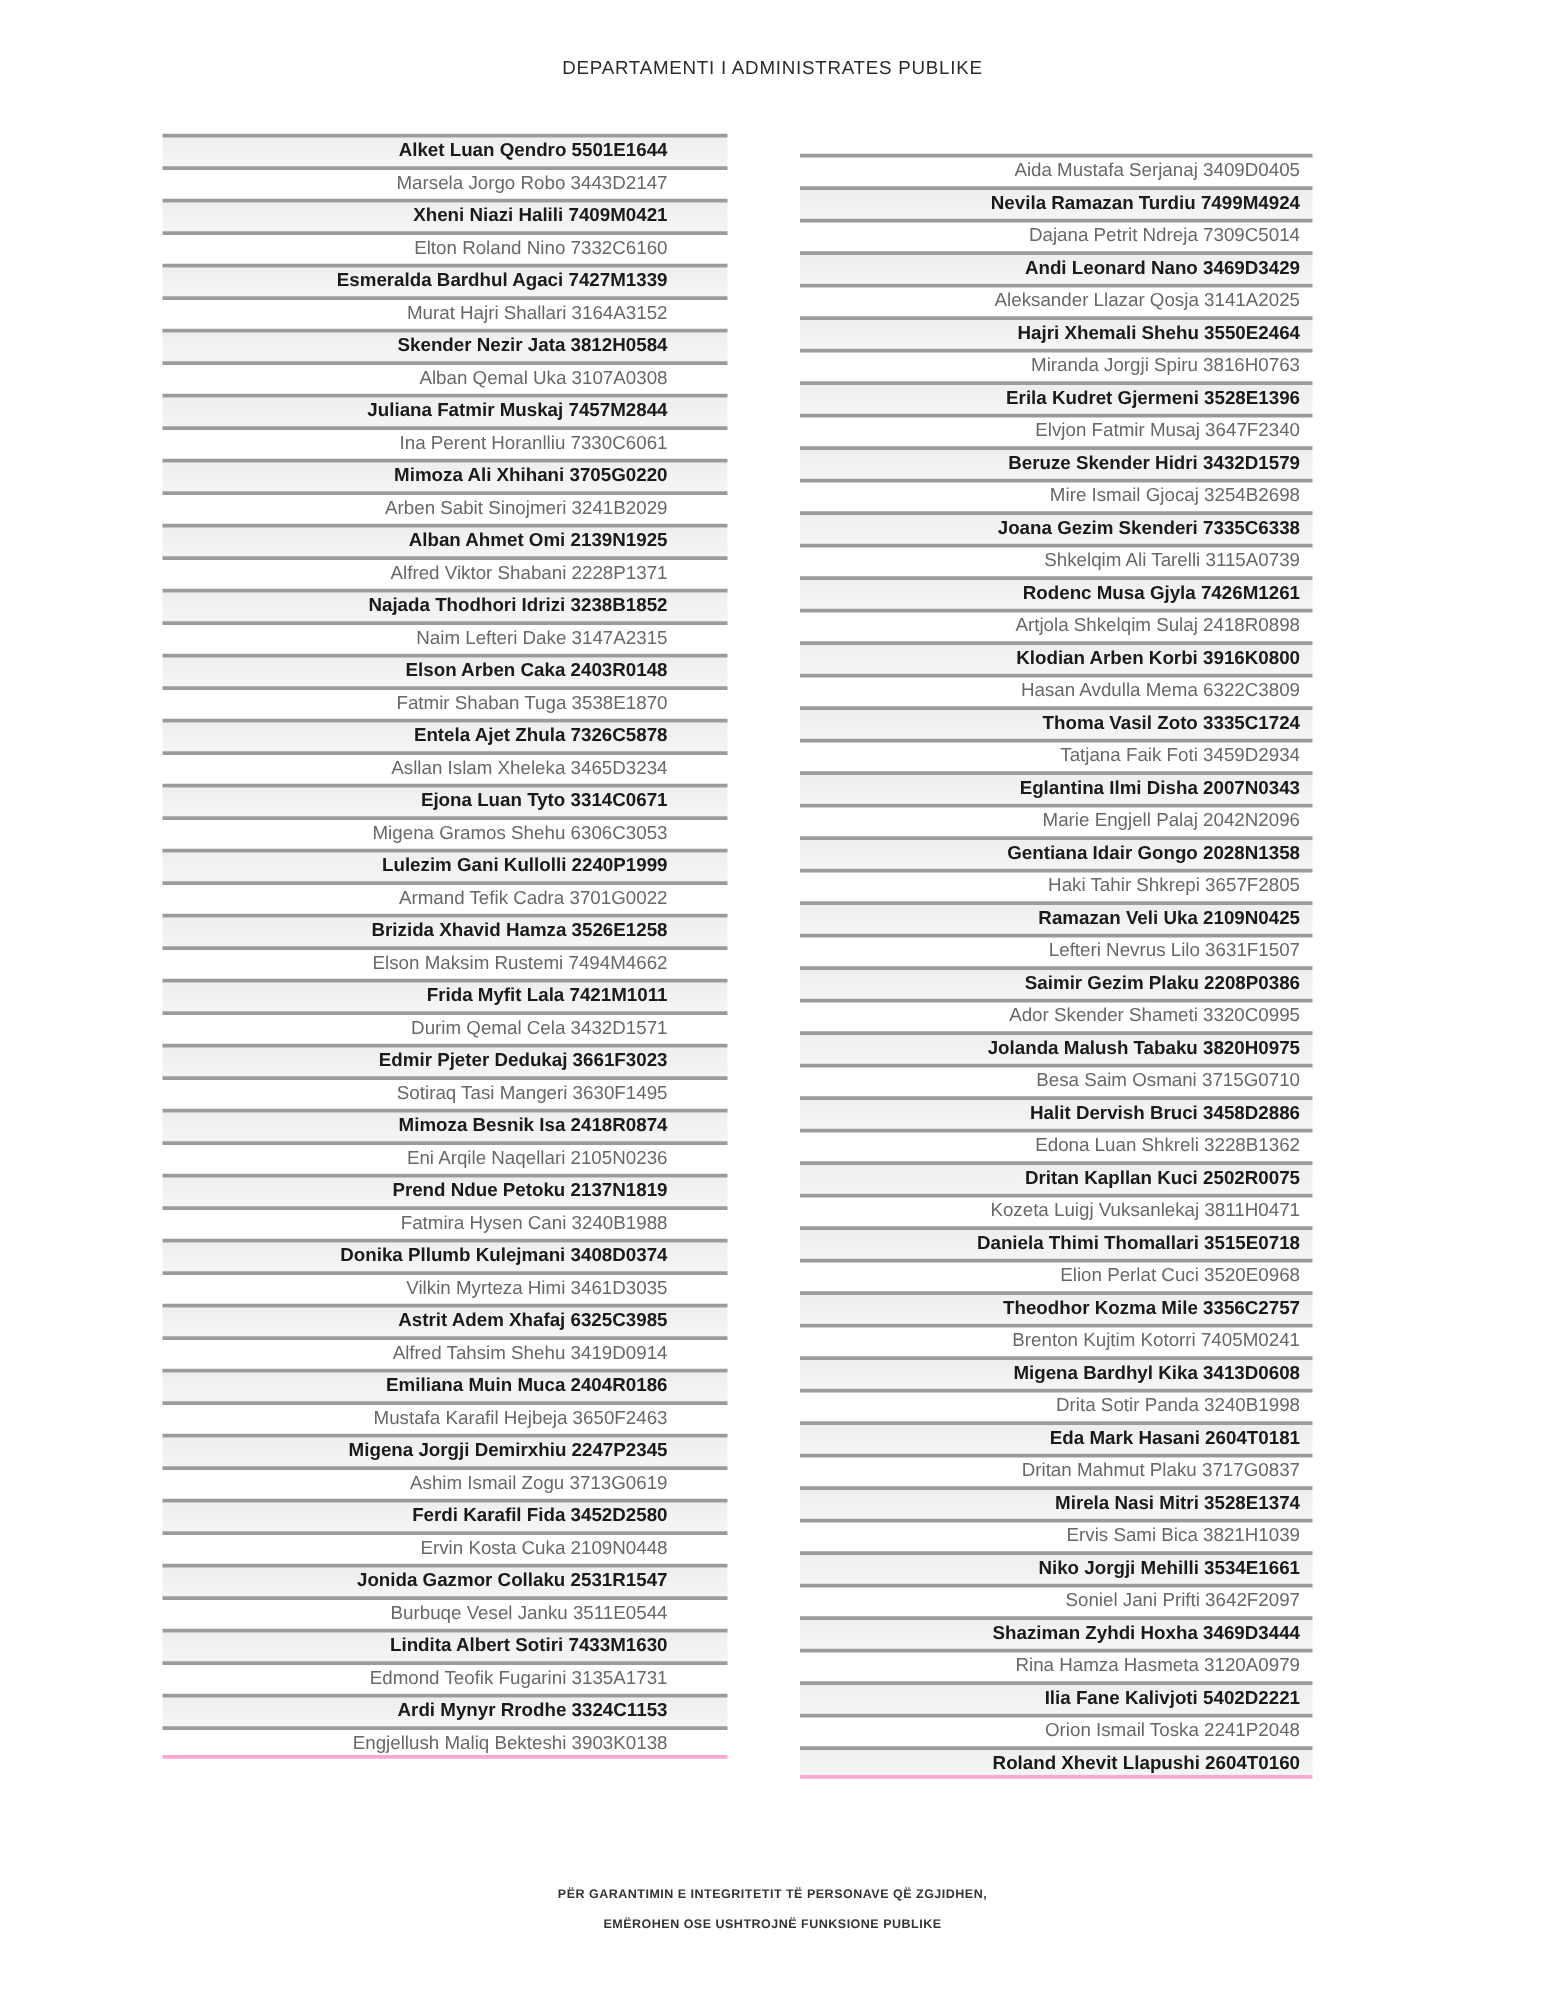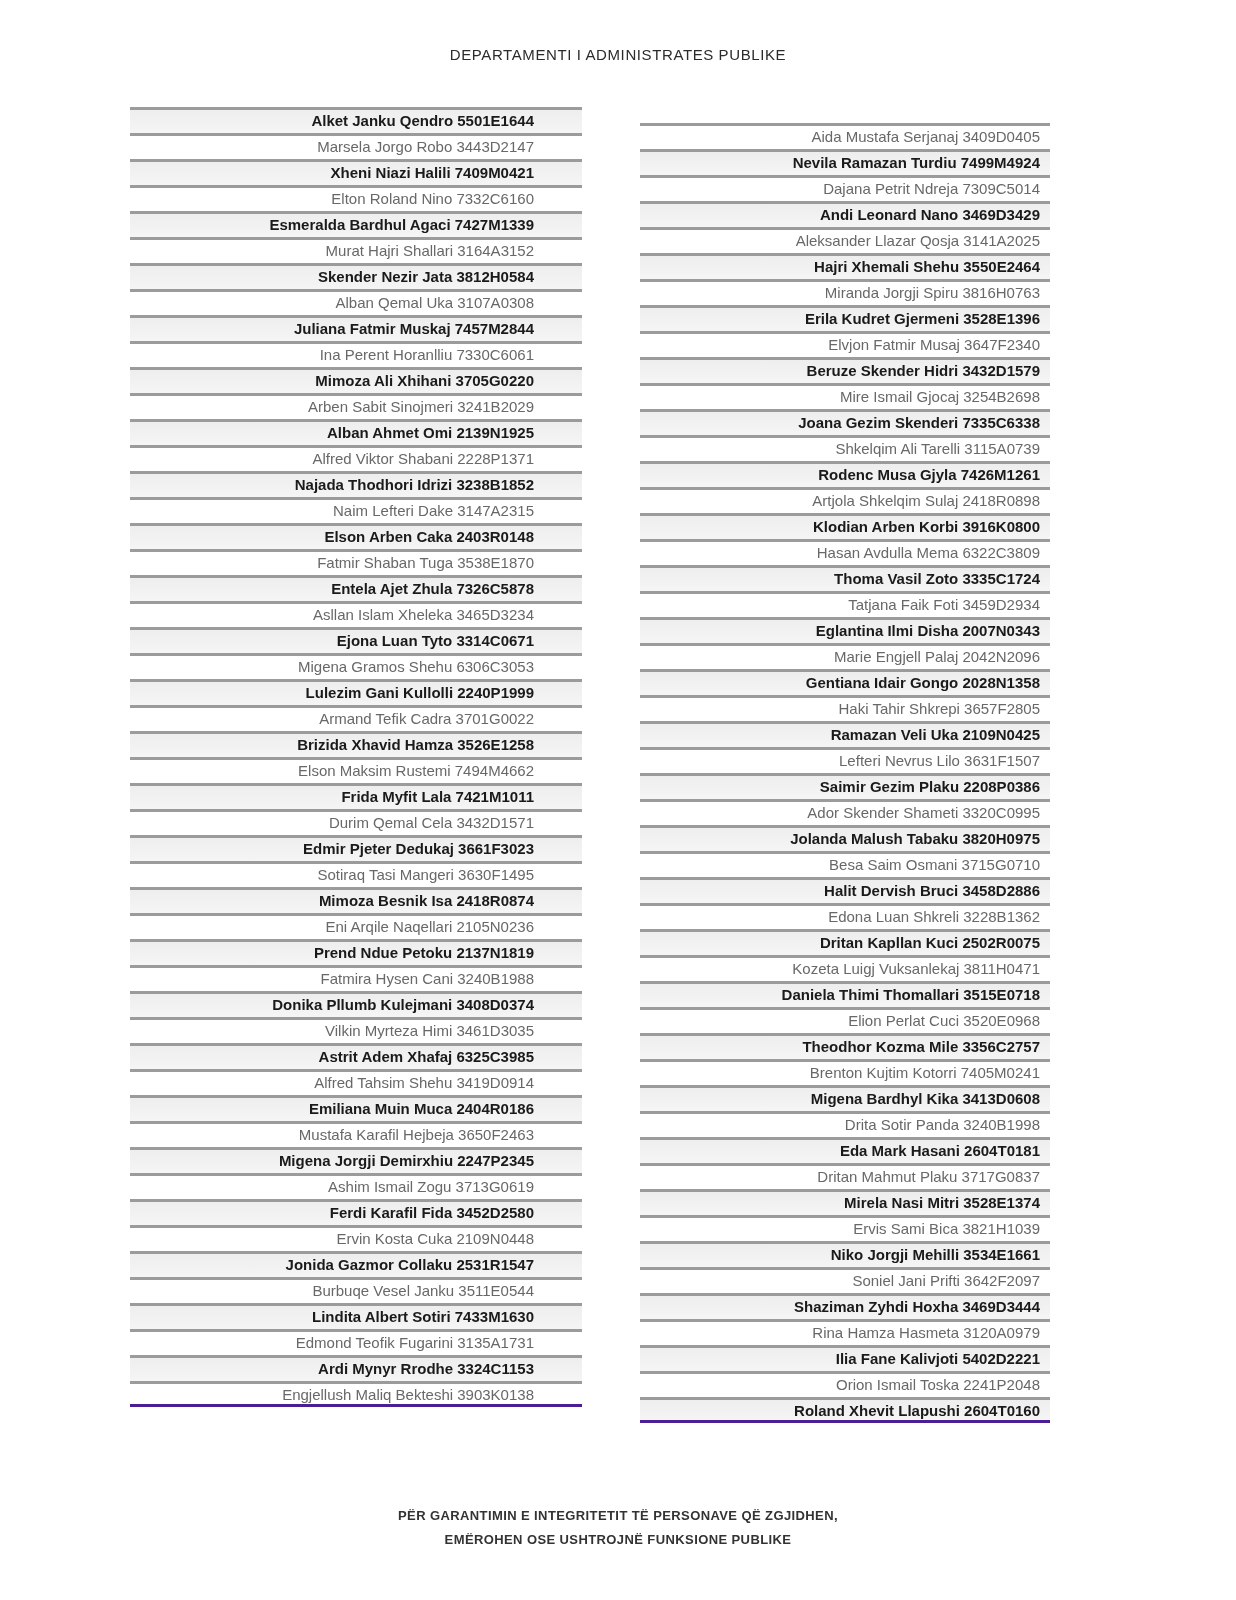--- a/index.html
+++ b/index.html
@@ -44,49 +44,49 @@
     border-top: 3px solid #9b9b9b;
     line-height: 22px;
     font-size: 15px;
     text-align: right;
     color: #686868;
     background: #ffffff;
     white-space: nowrap;
     overflow: hidden;
   }
   .col .row:last-child {
-    border-bottom: 3px solid #4c1d95;
+    border-bottom: 3px solid #f9a8d4;
   }
   .col-left .row { padding-right: 48px; }
   .col-right .row { padding-right: 10px; }
   .row.shaded {
     background: linear-gradient(#eeeeee, #f5f5f5);
     color: #1a1a1a;
     font-weight: bold;
   }
   .page-footer {
     position: absolute;
     top: 1504px;
     left: 0;
     width: 100%;
     text-align: center;
-    font-size: 13px;
+    font-size: 10px;
     font-weight: bold;
     letter-spacing: 0.4px;
     line-height: 24px;
     color: #333333;
   }
 </style>
 </head>
 <body>
 
 <div class="page-title">DEPARTAMENTI I ADMINISTRATES PUBLIKE</div>
 
 <div class="col col-left">
-    <div class="row shaded">Alket Janku Qendro 5501E1644</div>
+    <div class="row shaded">Alket Luan Qendro 5501E1644</div>
     <div class="row">Marsela Jorgo Robo 3443D2147</div>
     <div class="row shaded">Xheni Niazi Halili 7409M0421</div>
     <div class="row">Elton Roland Nino 7332C6160</div>
     <div class="row shaded">Esmeralda Bardhul Agaci 7427M1339</div>
     <div class="row">Murat Hajri Shallari 3164A3152</div>
     <div class="row shaded">Skender Nezir Jata 3812H0584</div>
     <div class="row">Alban Qemal Uka 3107A0308</div>
     <div class="row shaded">Juliana Fatmir Muskaj 7457M2844</div>
     <div class="row">Ina Perent Horanlliu 7330C6061</div>
     <div class="row shaded">Mimoza Ali Xhihani 3705G0220</div>

